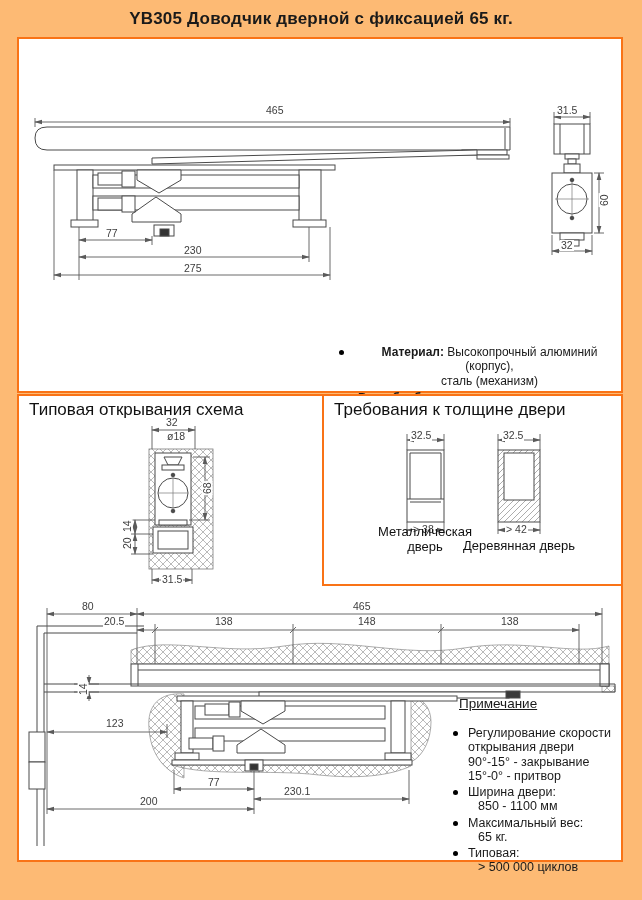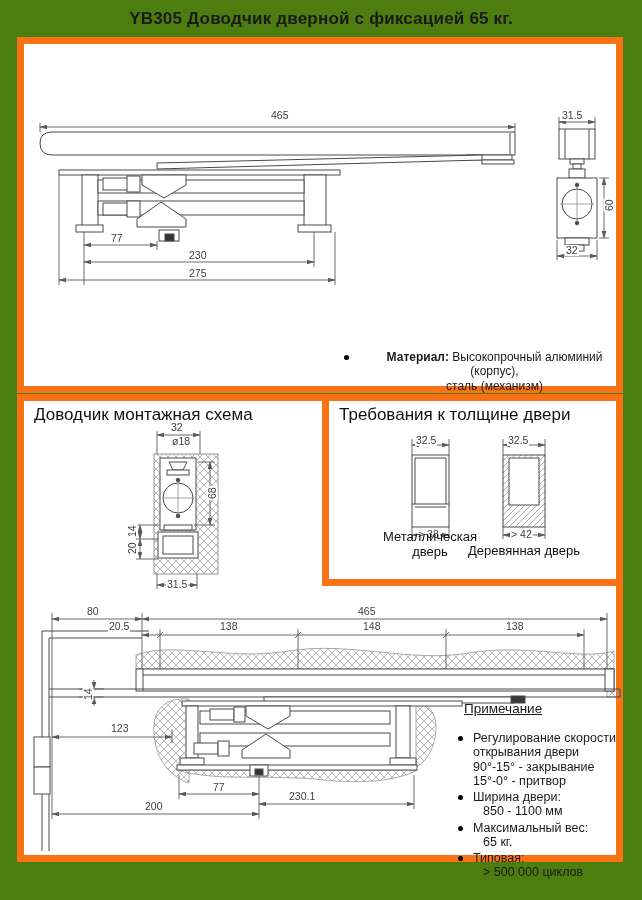--- a/index.html
+++ b/index.html
@@ -1,20 +1,20 @@
 <!DOCTYPE html>
 <html><head>
 <meta charset="utf-8">
 <style>
 *{margin:0;padding:0;box-sizing:border-box}
 html,body{width:642px;height:900px;background:#fff}
 body{font-family:"Liberation Sans",sans-serif;color:#1a1a1a;position:relative}
-.page{position:absolute;left:0;top:0;width:642px;height:900px;background:#4d7c0f}
+.page{position:absolute;left:0;top:0;width:642px;height:900px;background:#fdba74}
 .title{position:absolute;top:9px;left:0;width:100%;text-align:center;font-size:17px;font-weight:bold;letter-spacing:.2px}
-.box{position:absolute;border:7px solid #f97316;background:#fff}
+.box{position:absolute;border:2px solid #f97316;background:#fff}
 #boxA{left:17px;top:37px;width:606px;height:356px}
 #boxB{left:17px;top:394px;width:606px;height:468px}
 #boxC{left:322px;top:394px;width:301px;height:192px}
 .sec-title{position:absolute;left:10px;top:4px;font-size:17px;color:#111;white-space:nowrap}
 svg.draw{position:absolute;left:0;top:0}
 .dim{position:absolute;font-size:10.5px;color:#3d3d3d;background:#fff;line-height:1;padding:0 1px;white-space:nowrap}
 .rot{transform:rotate(-90deg);transform-origin:center center}
 .specs{position:absolute;left:310px;top:306px;width:292px;font-size:12px}
 .spec-row{display:flex;margin-bottom:3px}
 .bdot{width:5px;height:5px;border-radius:50%;background:#000;margin:5px 14px 0 10px;flex:0 0 5px}
@@ -126,21 +126,21 @@
       <div class="spec-row">
         <span class="bdot"></span>
         <div class="spec-text">
           <b>Вид обработки:</b> <span>поверхность матовая</span>
         </div>
       </div>
     </div>
   </div>
 
   <div class="box" id="boxB">
-    <div class="sec-title">Доводчик монтажная схема</div>
+    <div class="sec-title">Типовая открывания схема</div>
     <svg class="draw" width="602" height="464" viewBox="0 0 602 464">
       <defs>
         <marker id="aB" viewBox="0 0 10 10" refX="9" refY="5" markerWidth="9" markerHeight="9" orient="auto-start-reverse">
           <path d="M0,2 L10,5 L0,8 z" fill="#5a5a5a"></path>
         </marker>
         <pattern id="xh" width="8" height="8" patternUnits="userSpaceOnUse">
           <path d="M0,8 L8,0 M0,0 L8,8" stroke="#9c9c9c" stroke-width="0.7" fill="none"></path>
         </pattern>
       </defs>
 

